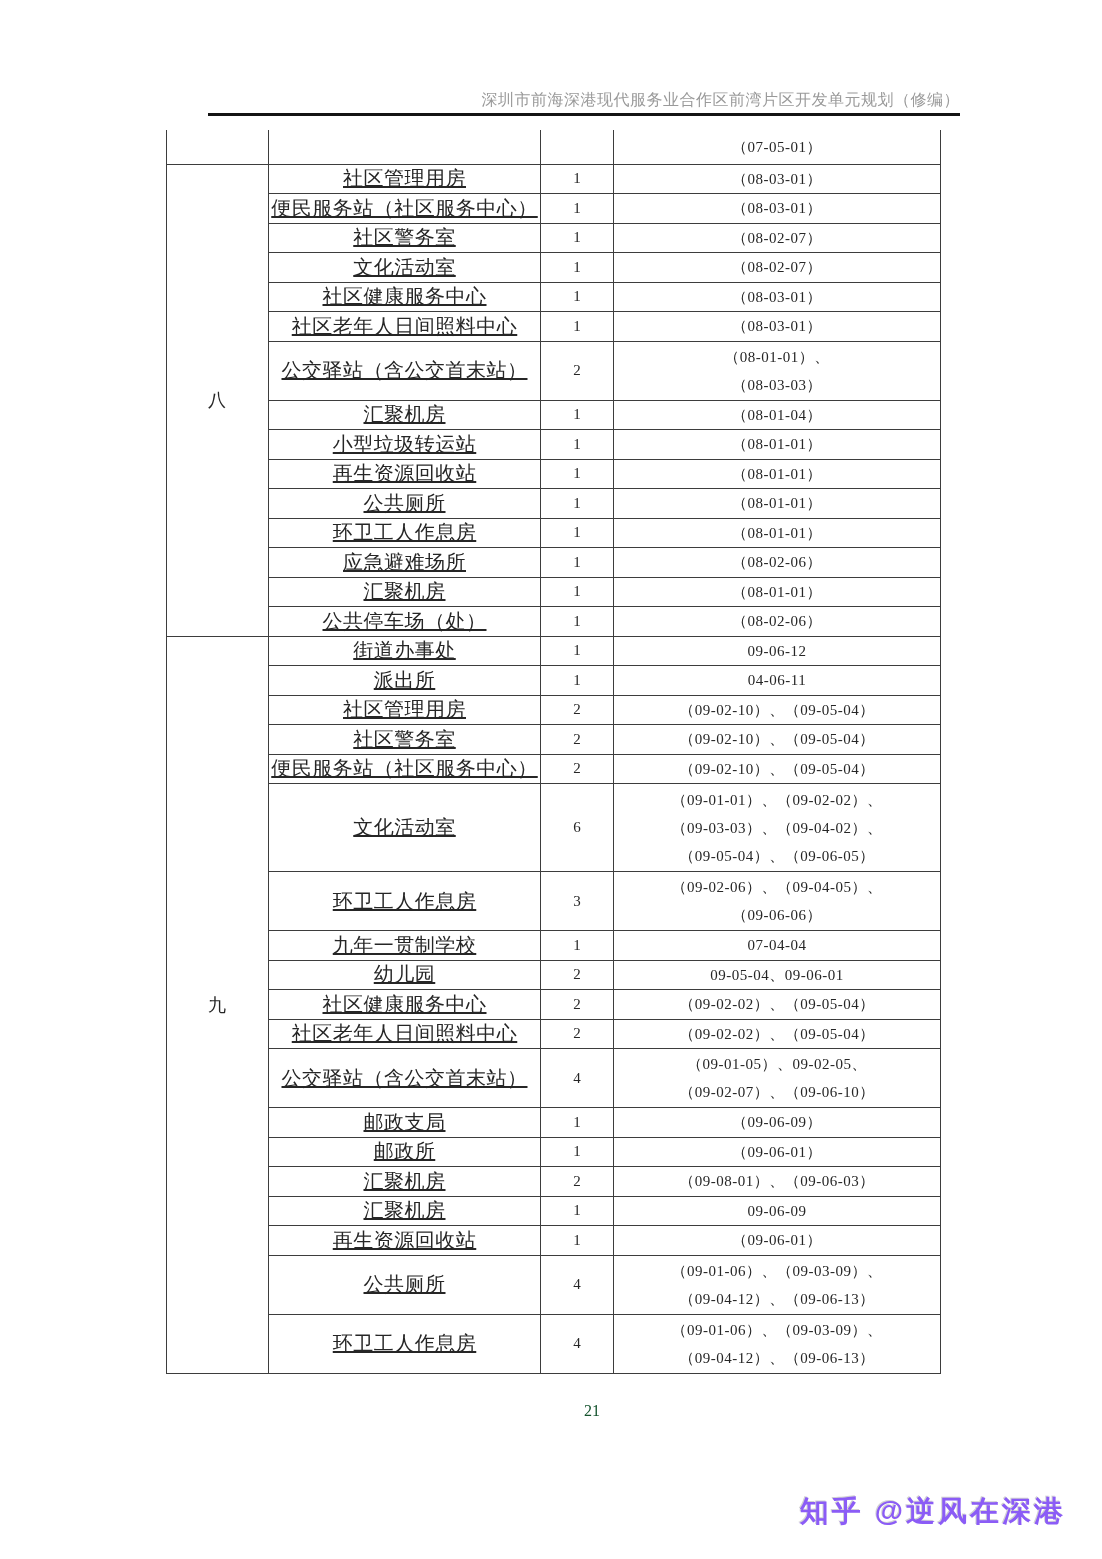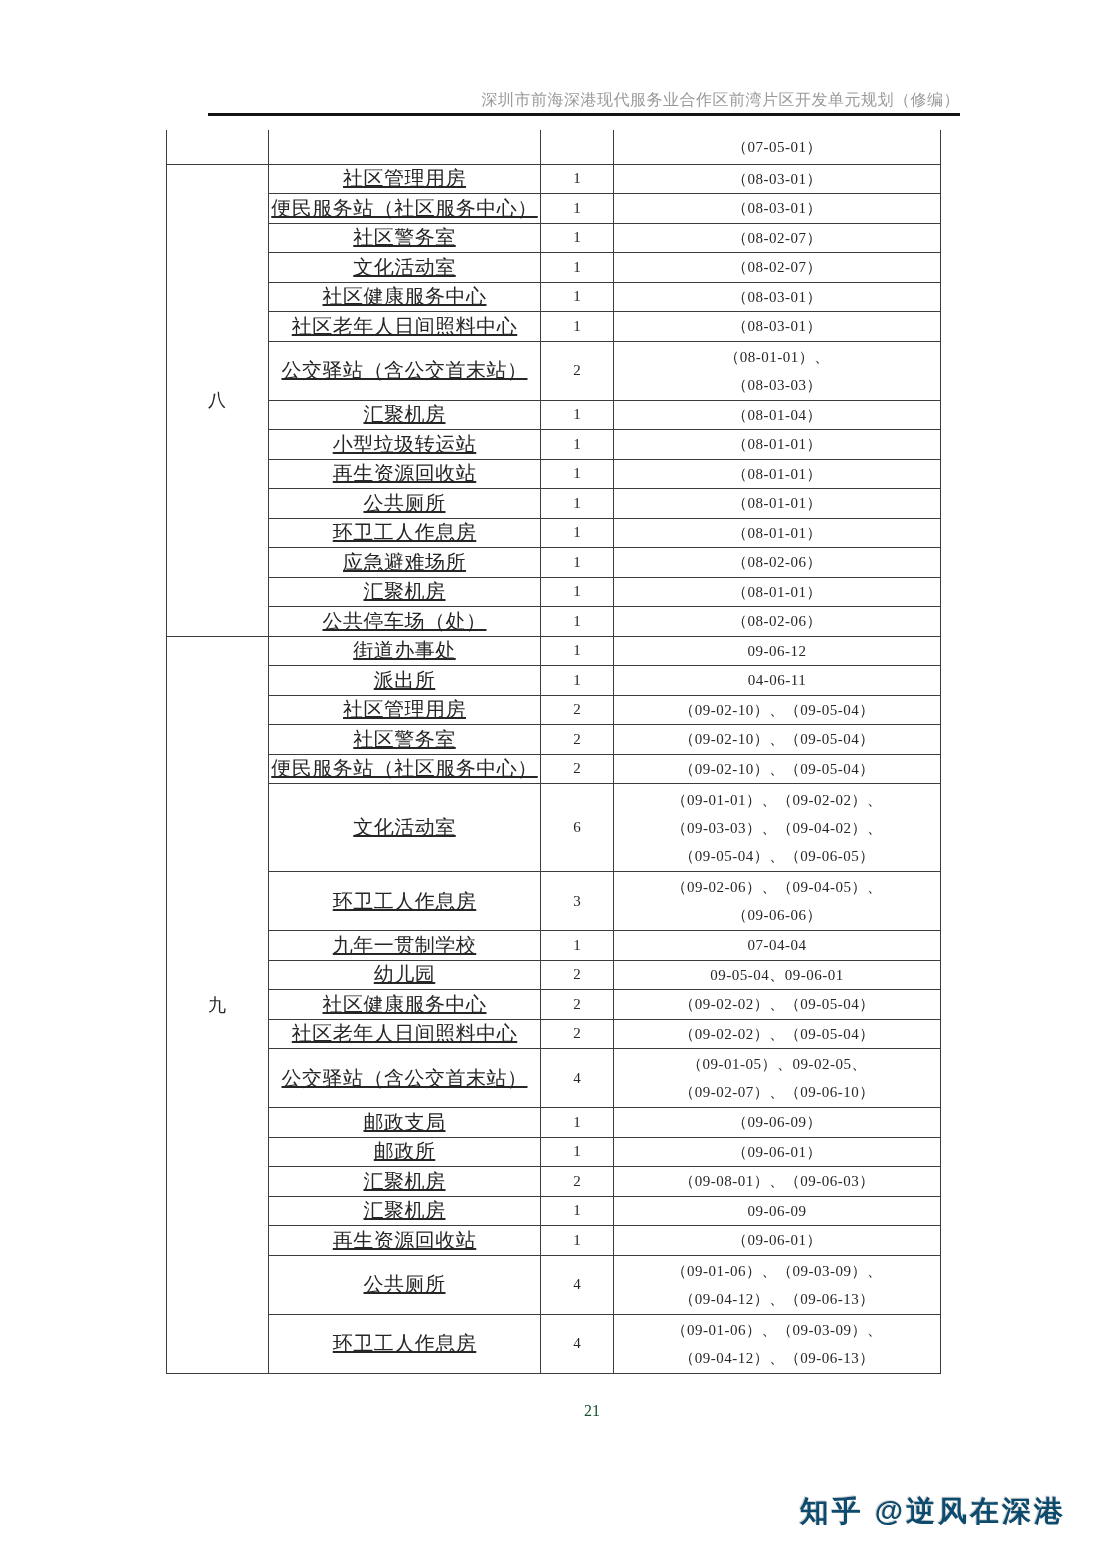--- a/index.html
+++ b/index.html
@@ -67,21 +67,21 @@
     color: #14532d;
     margin-left: 16px;
   }
   .watermark {
     position: absolute;
     top: 1492px;
     right: 36px;
     font-size: 29px;
     font-weight: bold;
     letter-spacing: 3px;
-    color: #0c4a6e;
+    color: #8b5cf6;
     text-shadow: -1px -1px 0 #d2d2d2, 1px 1px 0 #ffffff;
     font-family: "Liberation Sans", "DejaVu Sans", sans-serif;
     white-space: nowrap;
   }
 </style>
 </head>
 <body>
 
 <div class="page">
 

